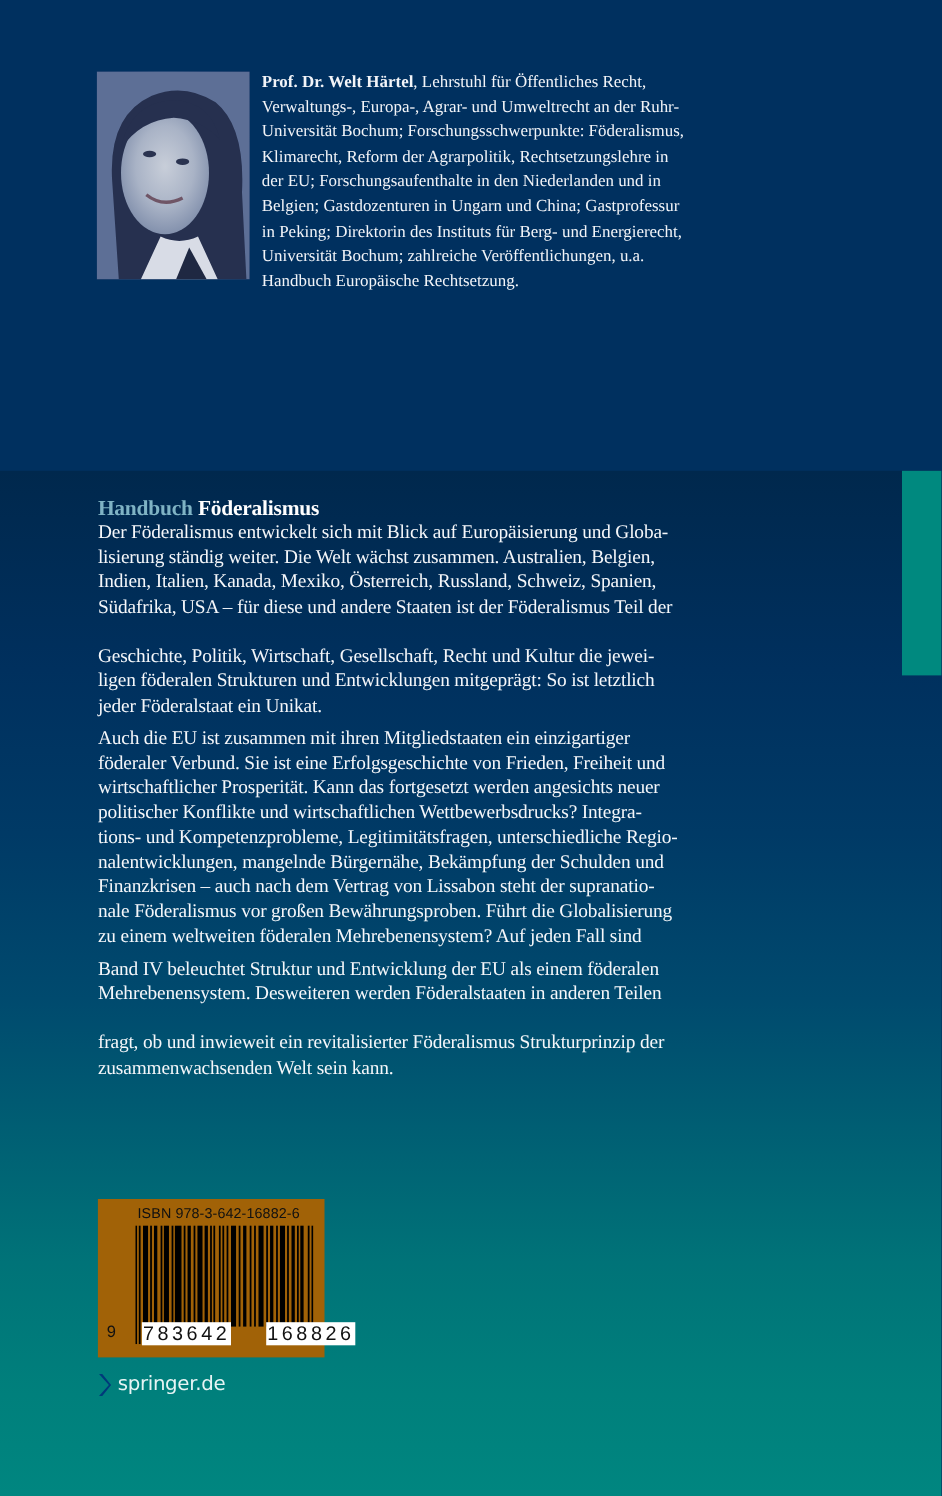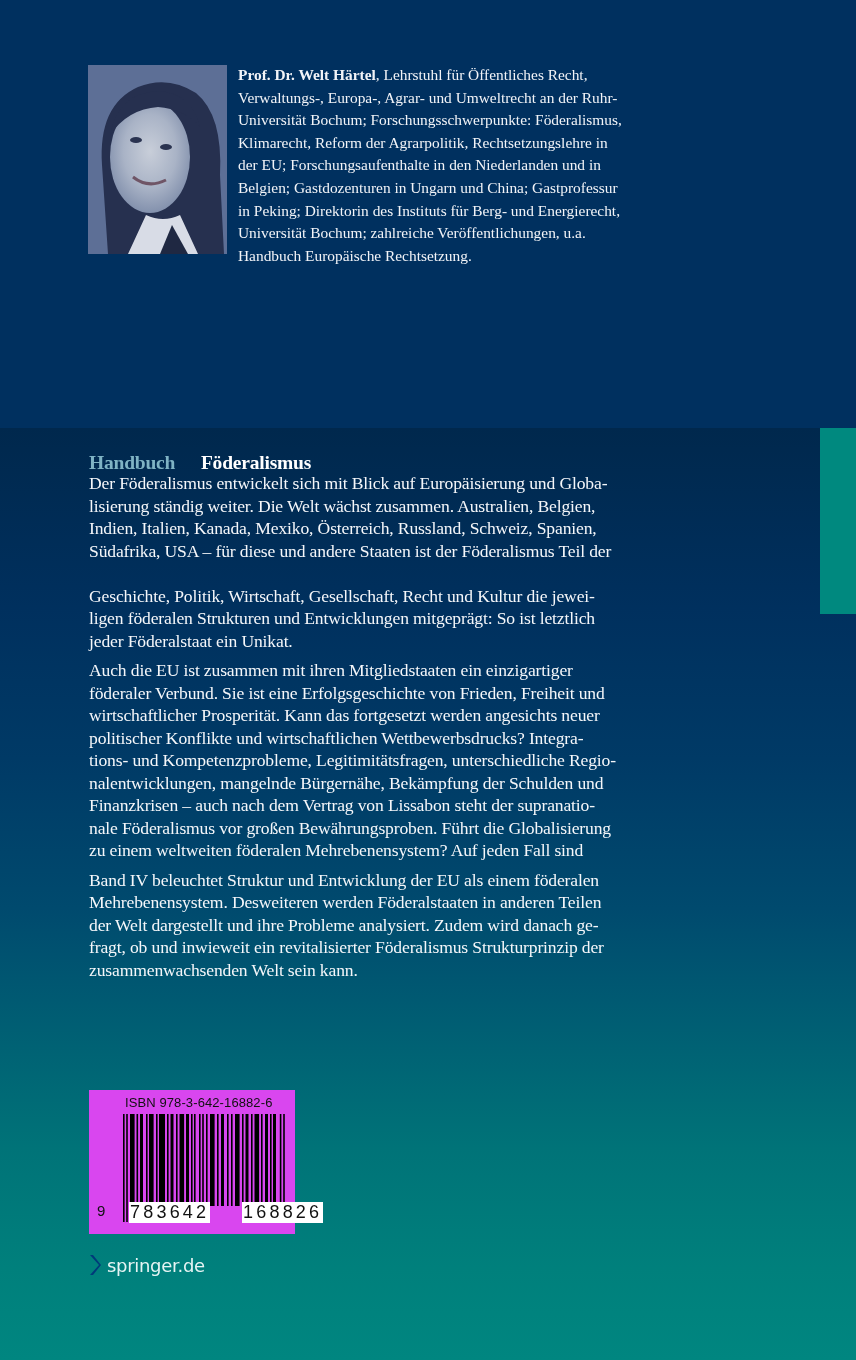--- a/index.html
+++ b/index.html
@@ -57,36 +57,36 @@
     .bio .name { font-weight: bold; }
     .series-title {
       position: absolute;
       left: 89px; top: 451px;
       font-size: 19.5px;
       font-weight: bold;
       line-height: 24px;
       letter-spacing: -0.2px;
     }
     .series-title .prefix { color: #7fb3c4; }
-    .series-title .main { color: #ffffff; margin-left: 21px; }
+    .series-title .main { color: #ffffff; }
     .blurb {
       position: absolute;
       left: 89px; top: 472px;
       width: 630px;
       font-size: 17.6px;
       line-height: 22.5px;
       color: #f5f7fa;
       letter-spacing: -0.15px;
     }
     .blurb p { margin: 0 0 7px 0; }
     .isbn-box {
       position: absolute;
       left: 89px; top: 1090px;
       width: 206px; height: 144px;
-      background: #d946ef;
+      background: #a16207;
     }
     .isbn-label {
       position: absolute;
       left: 36px; top: 5px;
       font-family: "Liberation Sans", "DejaVu Sans", sans-serif;
       font-size: 13px;
       color: #111;
       letter-spacing: 0.1px;
     }
     .barcode {
@@ -111,21 +111,21 @@
       background: #fff;
       padding: 0 1px;
     }
     .isbn-digits-left { left: 40px; }
     .isbn-digits-right { left: 117px; margin-left: 36px; }
     .publisher {
       position: absolute;
       left: 89px; top: 1248px;
       height: 28px;
       display: flex;
-      align-items: flex-end;
+      align-items: flex-start;
     }
     .publisher .chevron { width: 12px; height: 22px; margin-right: 6px; }
     .publisher .url {
       font-family: "DejaVu Sans", "Liberation Sans", sans-serif;
       font-size: 18px;
       color: #e6f4f4;
       letter-spacing: -0.3px;
     }
   </style>
 </head>
@@ -191,21 +191,21 @@
     <span>politischer Konflikte und wirtschaftlichen Wettbewerbsdrucks? Integra-</span><br>
     <span>tions- und Kompetenzprobleme, Legitimitätsfragen, unterschiedliche Regio-</span><br>
     <span>nalentwicklungen, mangelnde Bürgernähe, Bekämpfung der Schulden und</span><br>
     <span>Finanzkrisen – auch nach dem Vertrag von Lissabon steht der supranatio-</span><br>
     <span>nale Föderalismus vor großen Bewährungsproben. Führt die Globalisierung</span><br>
     <span>zu einem weltweiten föderalen Mehrebenensystem? Auf jeden Fall sind</span><br>
   </p>
   <p>
     <span>Band IV beleuchtet Struktur und Entwicklung der EU als einem föderalen</span><br>
     <span>Mehrebenensystem. Desweiteren werden Föderalstaaten in anderen Teilen</span><br>
-    <span>der Welt dargestellt und ihre Probleme analysiert. Zudem wird danach ge-</span><br>
+    <br>
     <span>fragt, ob und inwieweit ein revitalisierter Föderalismus Strukturprinzip der</span><br>
     <span>zusammenwachsenden Welt sein kann.</span>
   </p>
 </div>
 
 <div class="isbn-box">
   <div class="isbn-label">ISBN 978-3-642-16882-6</div>
   <svg class="barcode" viewBox="0 0 162 108" preserveAspectRatio="none">
     <g fill="#000">
       <rect x="0" y="0" width="1.6" height="108"></rect>

